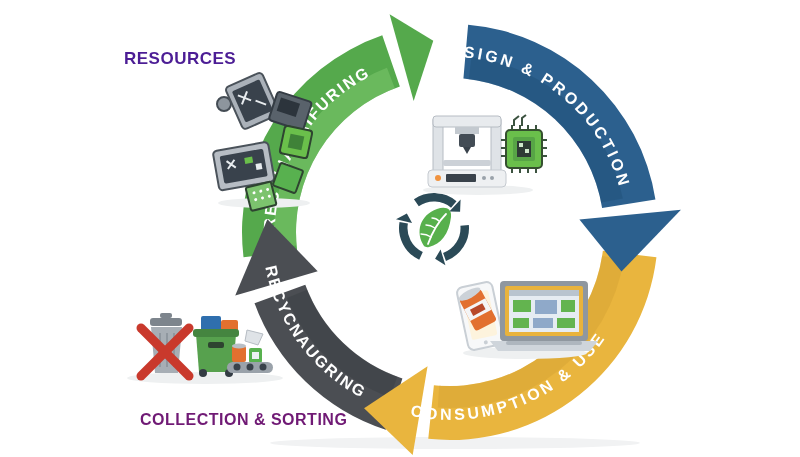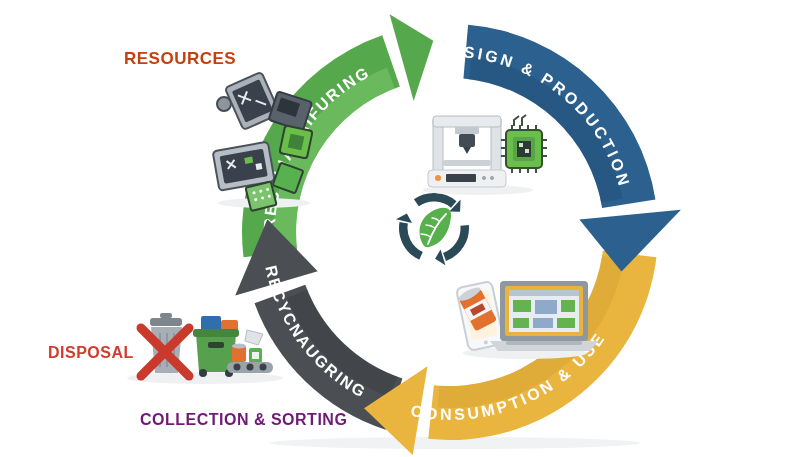--- a/index.html
+++ b/index.html
@@ -187,16 +187,15 @@
         <rect x="249" y="348" width="13" height="15" rx="2" fill="#58b14f"></rect>
         <rect x="252" y="352" width="7" height="7" fill="#eef1f3"></rect>
         <rect x="227" y="362" width="46" height="11" rx="5.5" fill="#9aa2aa"></rect>
         <circle cx="237" cy="367" r="3.5" fill="#39424b"></circle>
         <circle cx="250" cy="367" r="3.5" fill="#39424b"></circle>
         <circle cx="263" cy="367" r="3.5" fill="#39424b"></circle>
       </g>
     </g>
   </svg>
 
-  <div class="label" style="left: 124px; top: 49px; font-size: 17px; color: #c2410c;">RESOURCES</div>
-  <div class="label" style="left: 48px; top: 344px; font-size: 16px; color: rgb(210, 59, 47);">DISPOSAL</div>
+  <div class="label" style="left: 124px; top: 49px; font-size: 17px; color: #4c1d95;">RESOURCES</div>
   <div class="label" style="left: 140px; top: 411px; font-size: 16px; color: #701a75;">COLLECTION &amp; SORTING</div>
 </div>
 
 </body></html>

